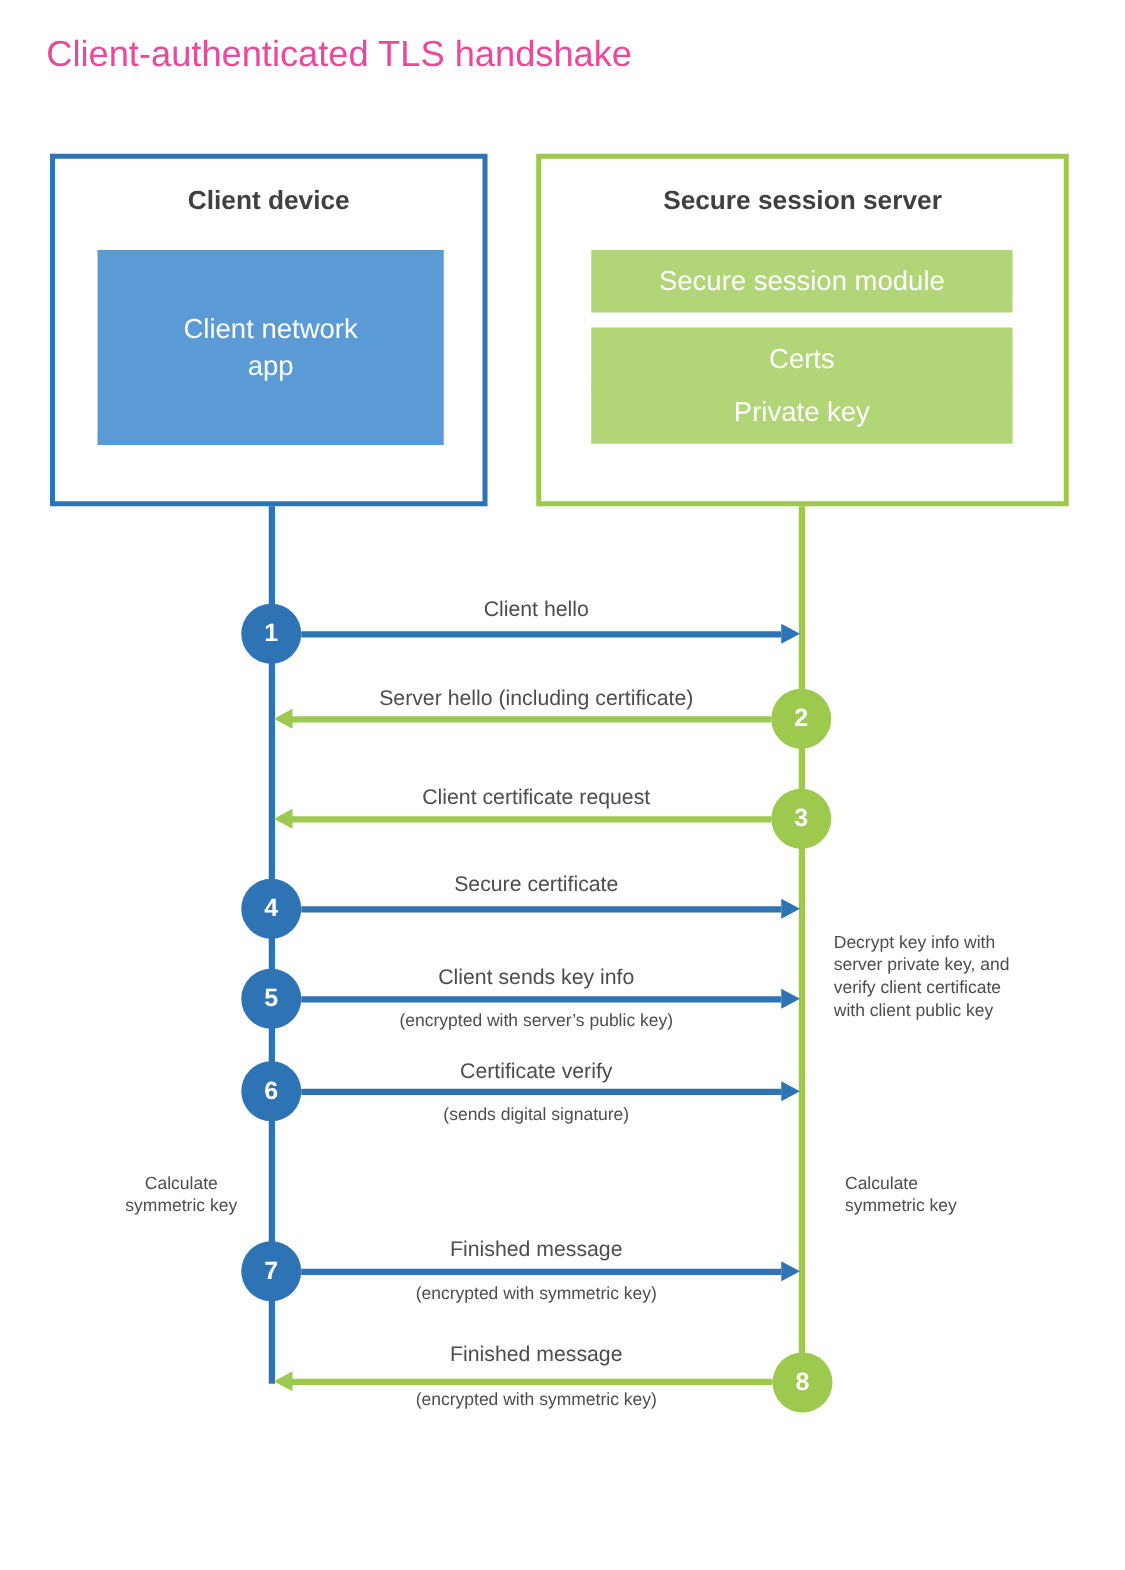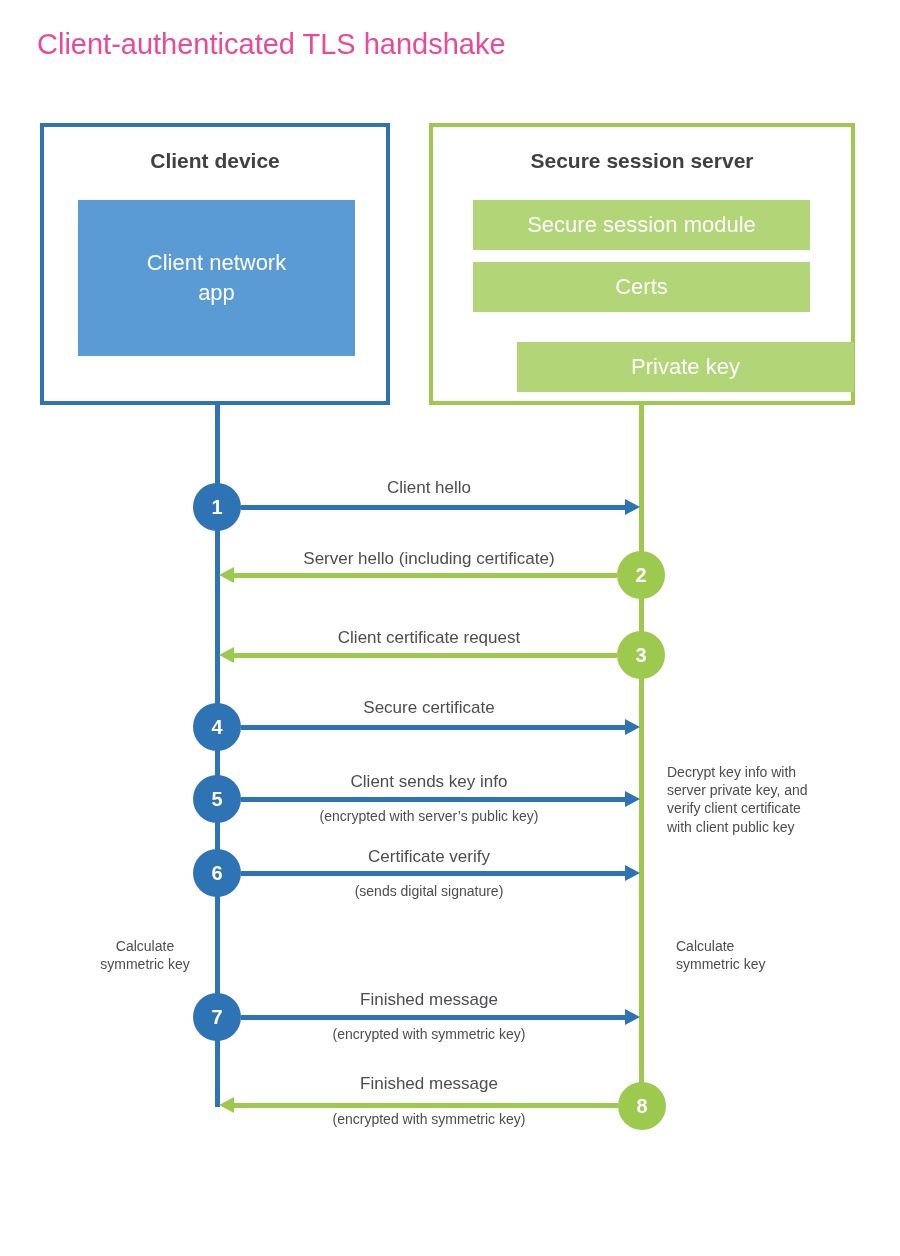--- a/index.html
+++ b/index.html
@@ -55,21 +55,21 @@
     font-size:17px; color:#4c4d4f;
   }
   .msg-sub {
     position:absolute; left:229px; width:400px; text-align:center;
     font-size:14px; color:#4c4d4f;
   }
   .note {
     position:absolute; font-size:14px; color:#4c4d4f; line-height:1.3;
     white-space:pre-line;
   }
-  .note.decrypt    { left:667px; top:763px; width:190px; }
+  .note.decrypt    { left:667px; top:744px; width:190px; }
   .note.calc-left  { left:75px;  top:937px; width:140px; text-align:center; }
   .note.calc-right { left:676px; top:937px; width:150px; }
 </style>
 </head>
 <body>
 
 <div class="canvas">
 
   <div class="title">Client-authenticated TLS handshake</div>
 
@@ -77,21 +77,21 @@
     <div class="entity-heading">Client device</div>
   </div>
   <div class="app-box">Client network
 app</div>
 
   <div class="entity-box server-box">
     <div class="entity-heading">Secure session server</div>
   </div>
   <div class="module-bar" style="top:200px;">Secure session module</div>
   <div class="module-bar" style="top:262px;">Certs</div>
-  <div class="module-bar" style="top:342px;margin-left:44px;">Private key</div>
+  <div class="module-bar" style="top:305px;">Private key</div>
 
   <div class="lifeline blue"></div>
   <div class="lifeline green"></div>
 
   <div class="msg-label" style="top:478px;">Client hello</div>
   <div class="aline blue" style="left:241px; top:505px; width:384px;"></div>
   <div class="ahead right" style="left:625px; top:499px;"></div>
   <div class="circle blue" style="left:193px; top:483px;">
       <span>1</span>
     </div>

